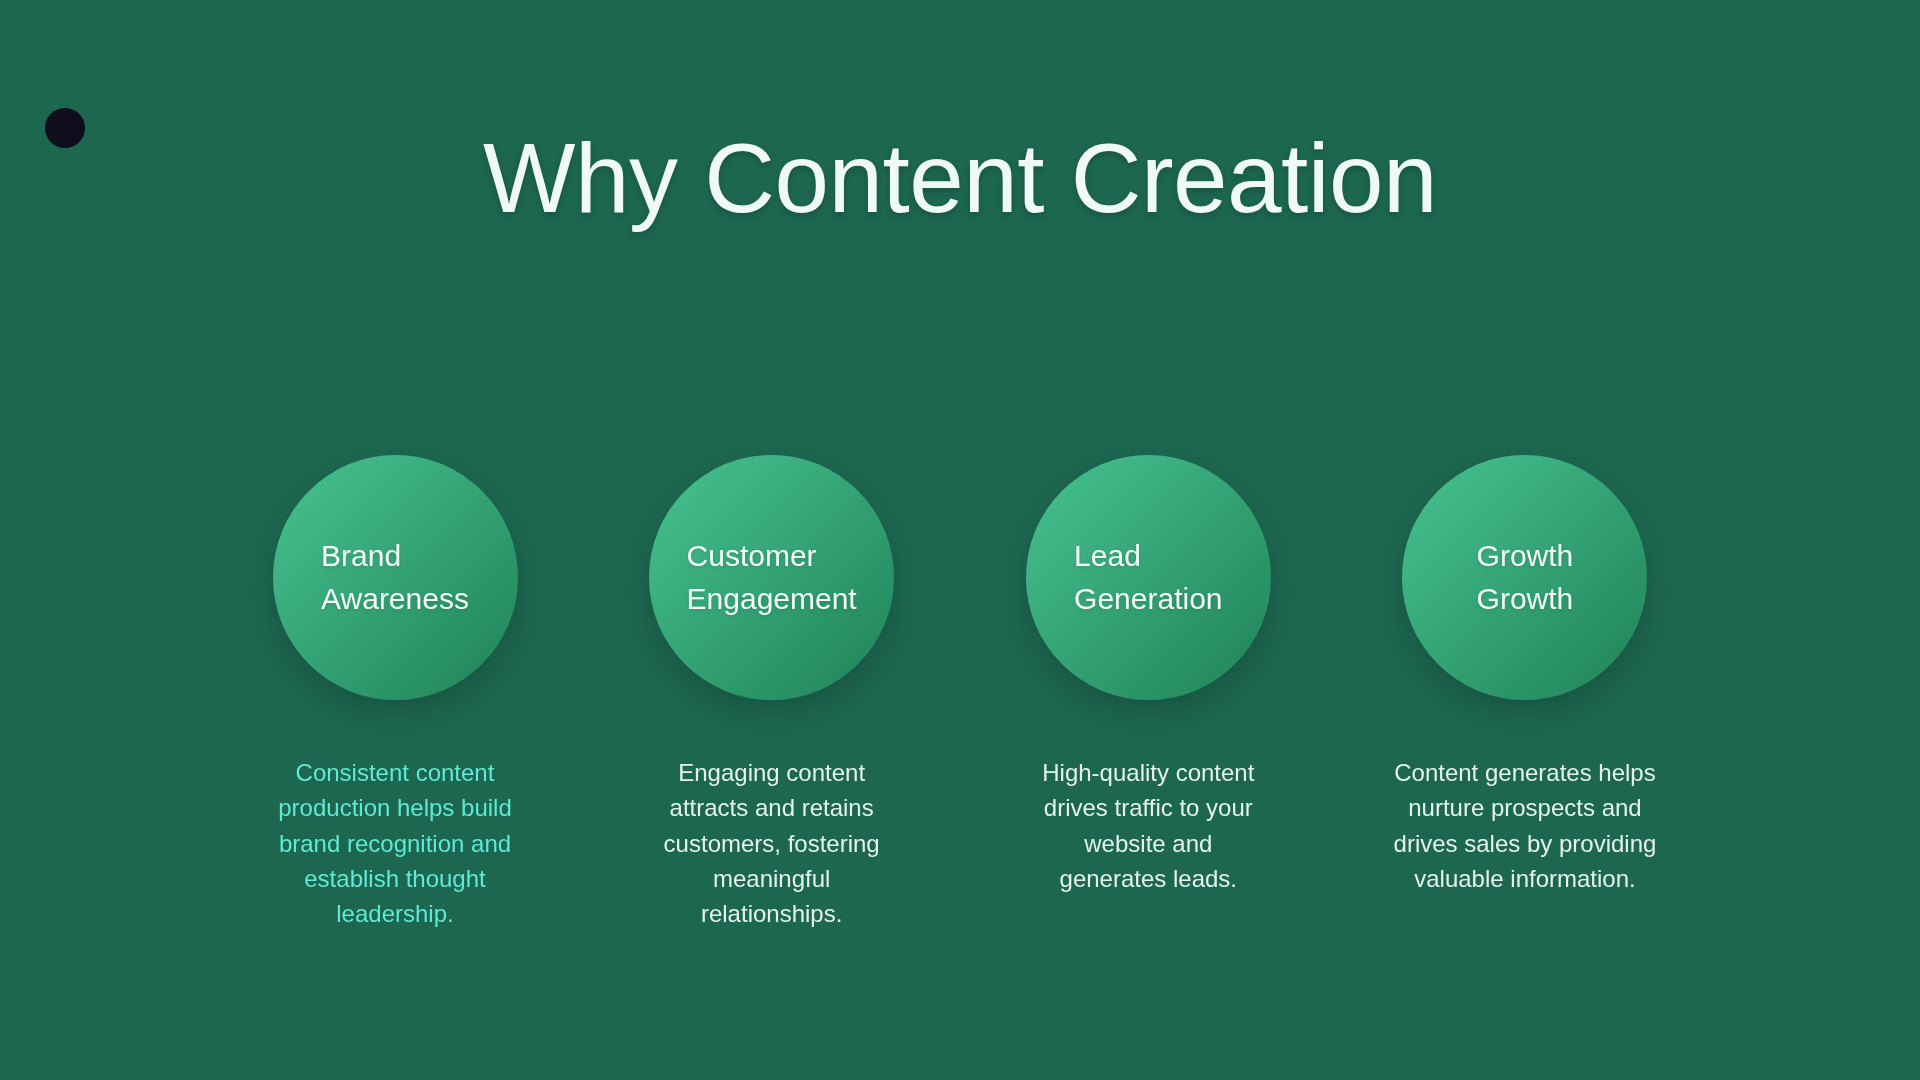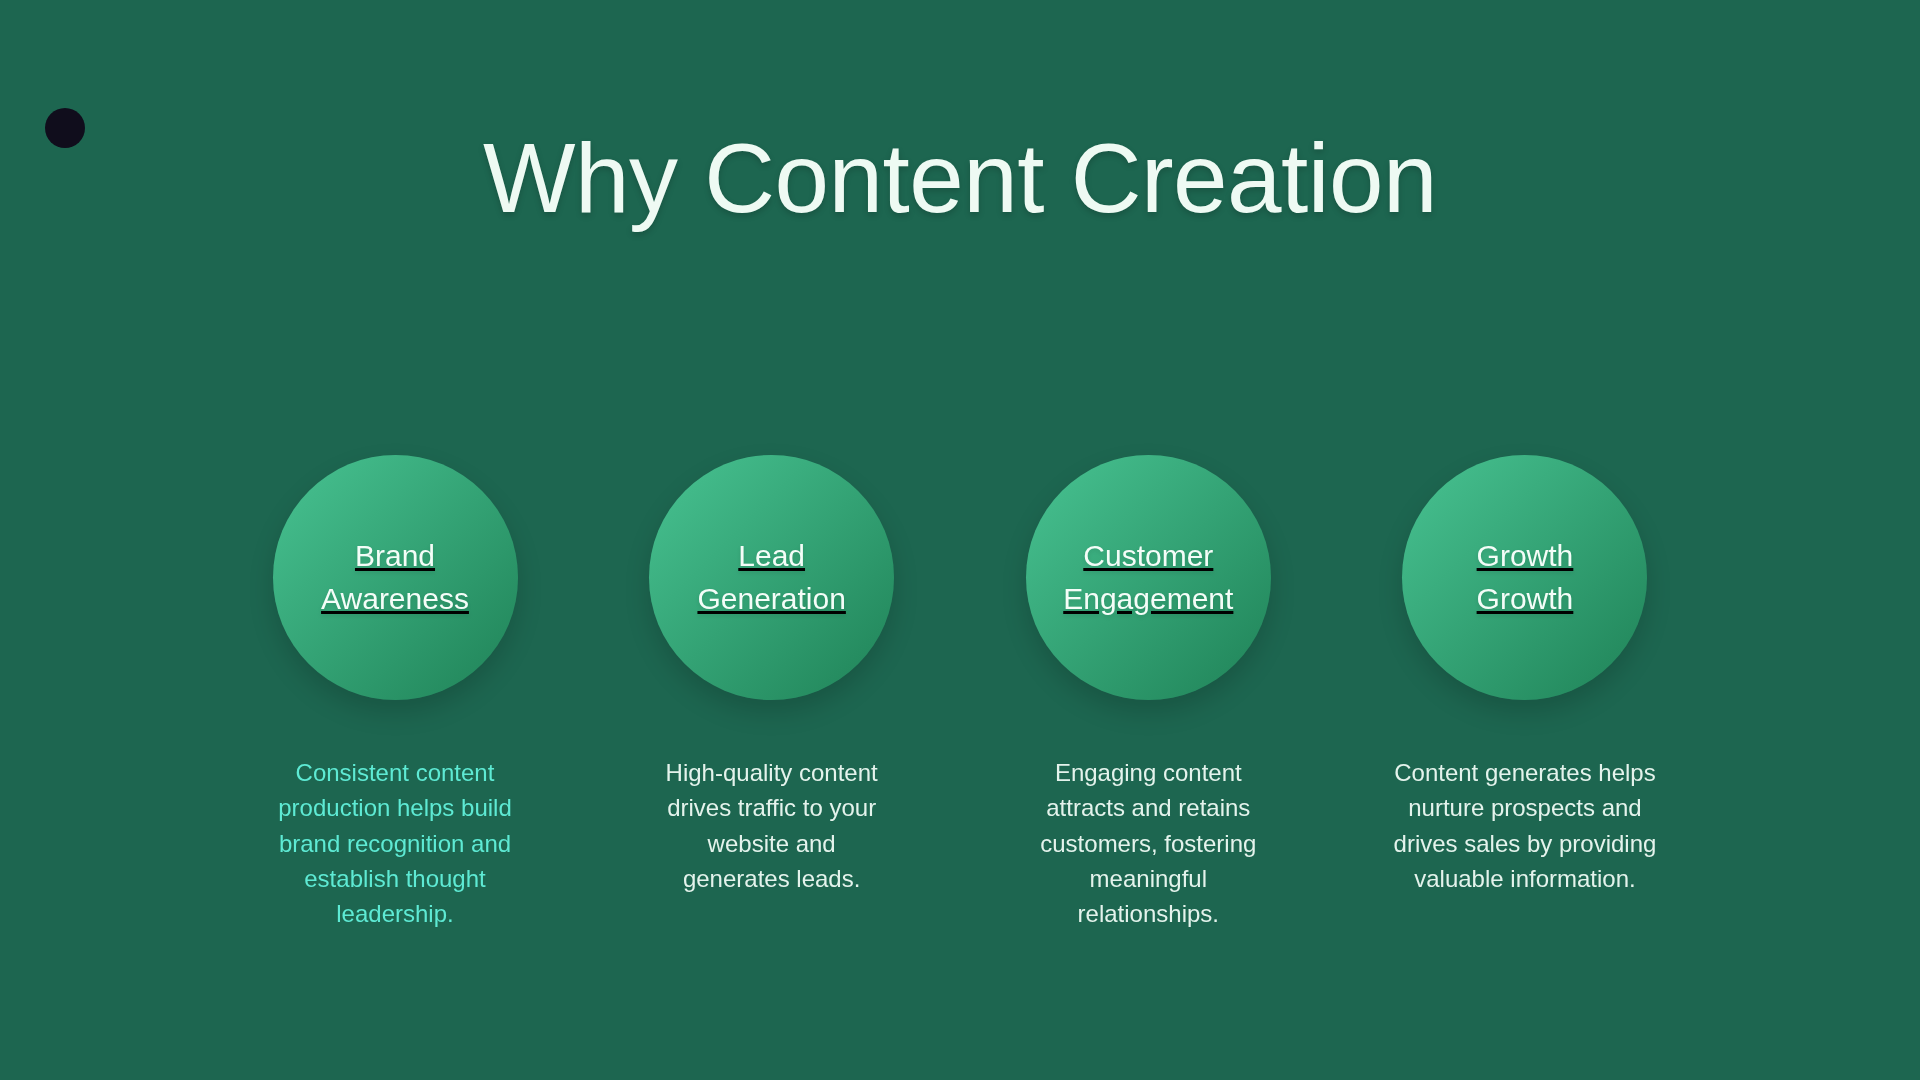--- a/index.html
+++ b/index.html
@@ -78,23 +78,22 @@
 
   .circle {
     width: 245px;
     height: 245px;
     border-radius: 50%;
     background: linear-gradient(135deg, #48c392 0%, #3bb587 38%, #2b9a72 68%, #1f8257 100%);
     box-shadow: 0 12px 26px rgba(0, 0, 0, 0.16);
     display: flex;
     align-items: center;
     justify-content: center;
-    text-align: center;
+    text-align: left;
     flex: none;
-    text-decoration: underline;
   }
   .circle-label {
     font-family: "Liberation Sans", sans-serif;
     font-size: 30px;
     line-height: 1.42;
     font-weight: 400;
     color: #f4fdf8;
     padding: 0 18px;
     text-shadow: 0 2px 4px rgba(0, 0, 0, 0.10);
   }
@@ -136,35 +135,35 @@
           <span>Brand</span><br>
           <span>Awareness</span>
         </div>
       </div>
       <div class="card-desc" style="color: #5eead4;">Consistent content production helps build brand recognition and establish thought leadership.</div>
     </div>
 
     <div class="card">
       <div class="circle" style="background: linear-gradient(135deg, rgb(72, 195, 146) 0%, rgb(31, 130, 87) 100%);">
         <div class="circle-label" style="color: rgb(244, 253, 248);">
+          <span>Customer</span><br>
+          <span>Engagement</span>
+        </div>
+      </div>
+      <div class="card-desc" style="color: rgb(228, 243, 236);">Engaging content attracts and retains customers, fostering meaningful relationships.</div>
+    </div>
+
+    <div class="card">
+      <div class="circle" style="background: linear-gradient(135deg, rgb(72, 195, 146) 0%, rgb(31, 130, 87) 100%);">
+        <div class="circle-label" style="color: rgb(244, 253, 248);">
           <span>Lead</span><br>
           <span>Generation</span>
         </div>
       </div>
       <div class="card-desc" style="color: rgb(228, 243, 236);">High-quality content drives traffic to your website and generates leads.</div>
-    </div>
-
-    <div class="card">
-      <div class="circle" style="background: linear-gradient(135deg, rgb(72, 195, 146) 0%, rgb(31, 130, 87) 100%);">
-        <div class="circle-label" style="color: rgb(244, 253, 248);">
-          <span>Customer</span><br>
-          <span>Engagement</span>
-        </div>
-      </div>
-      <div class="card-desc" style="color: rgb(228, 243, 236);">Engaging content attracts and retains customers, fostering meaningful relationships.</div>
     </div>
 
     <div class="card">
       <div class="circle" style="background: linear-gradient(135deg, rgb(72, 195, 146) 0%, rgb(31, 130, 87) 100%);">
         <div class="circle-label" style="color: rgb(244, 253, 248);">
           <span>Growth</span><br>
           <span>Growth</span>
         </div>
       </div>
       <div class="card-desc" style="color: rgb(228, 243, 236);">Content generates helps nurture prospects and drives sales by providing valuable information.</div>

